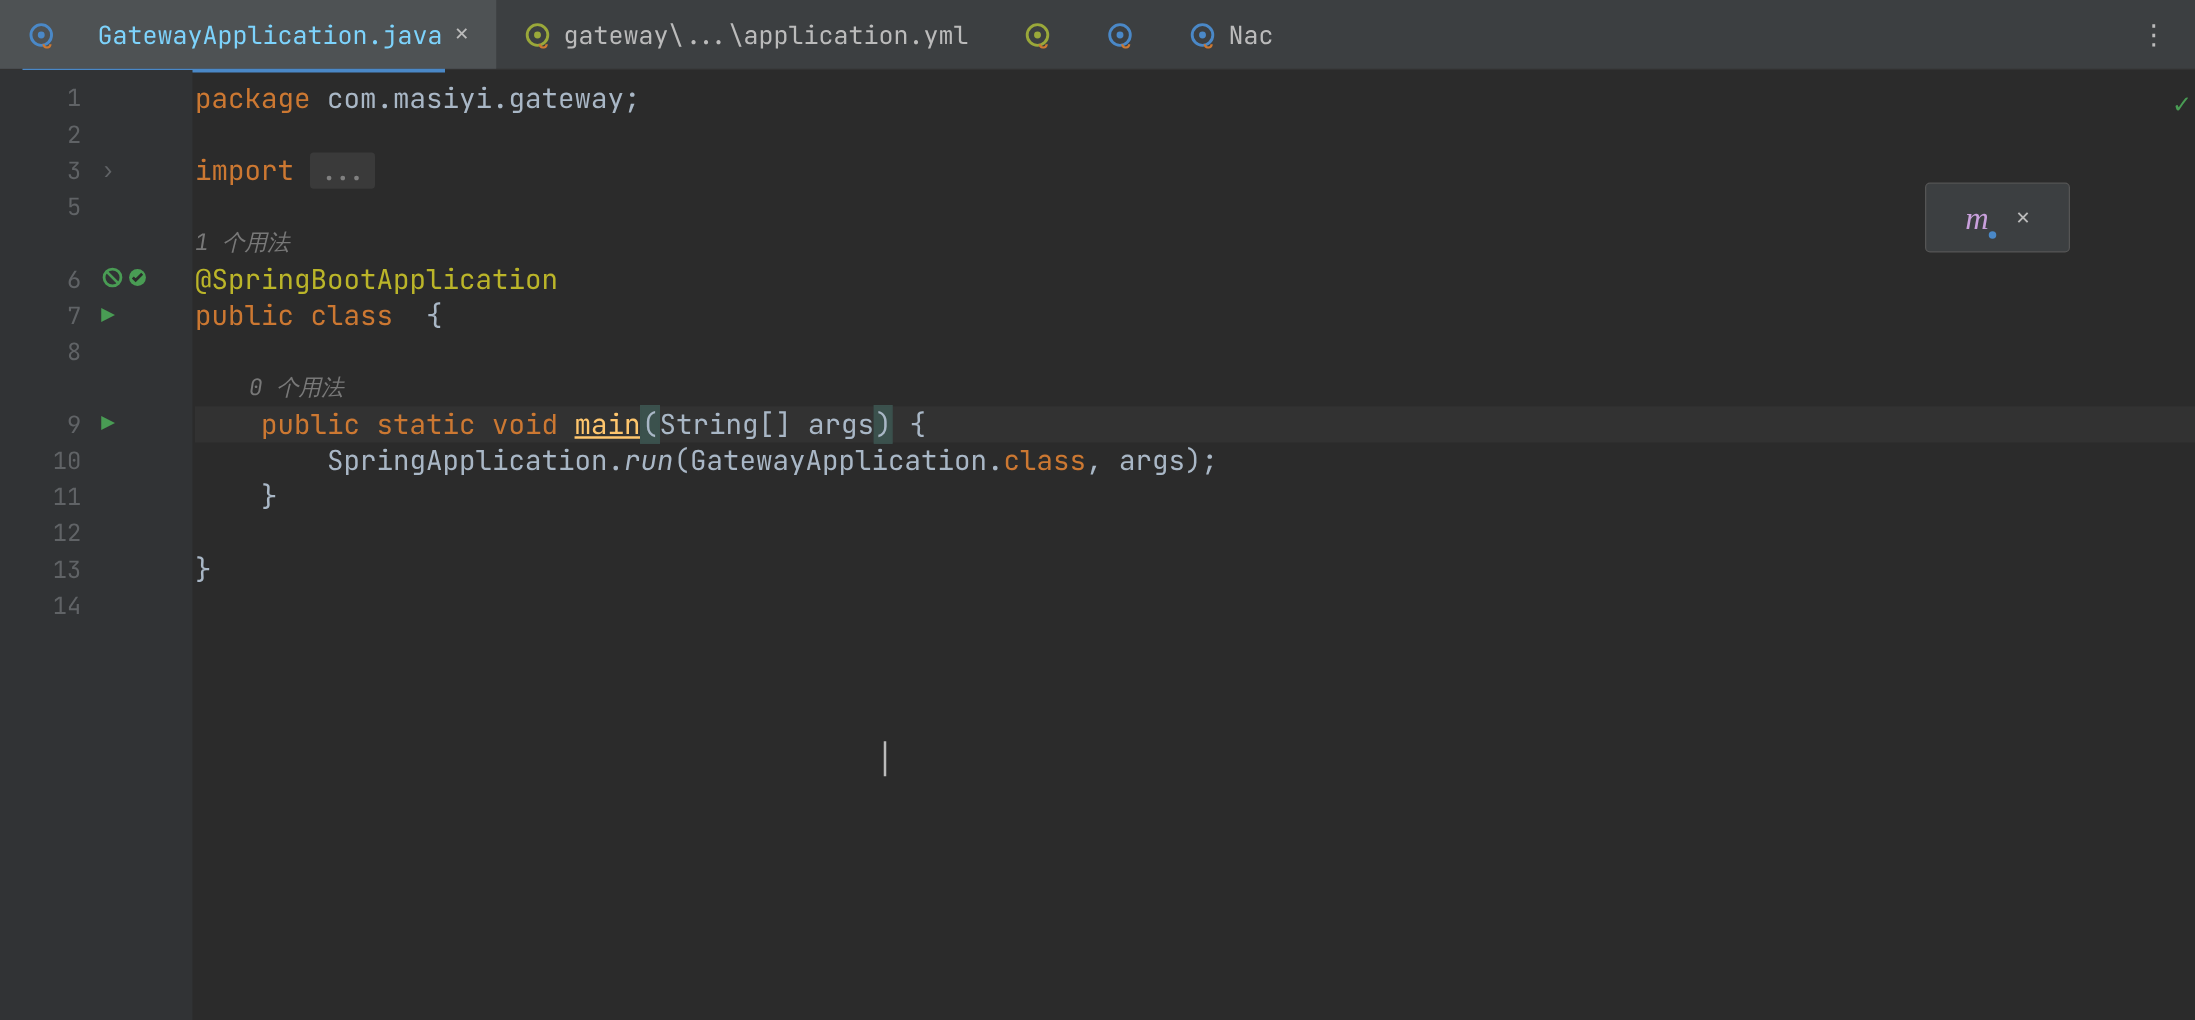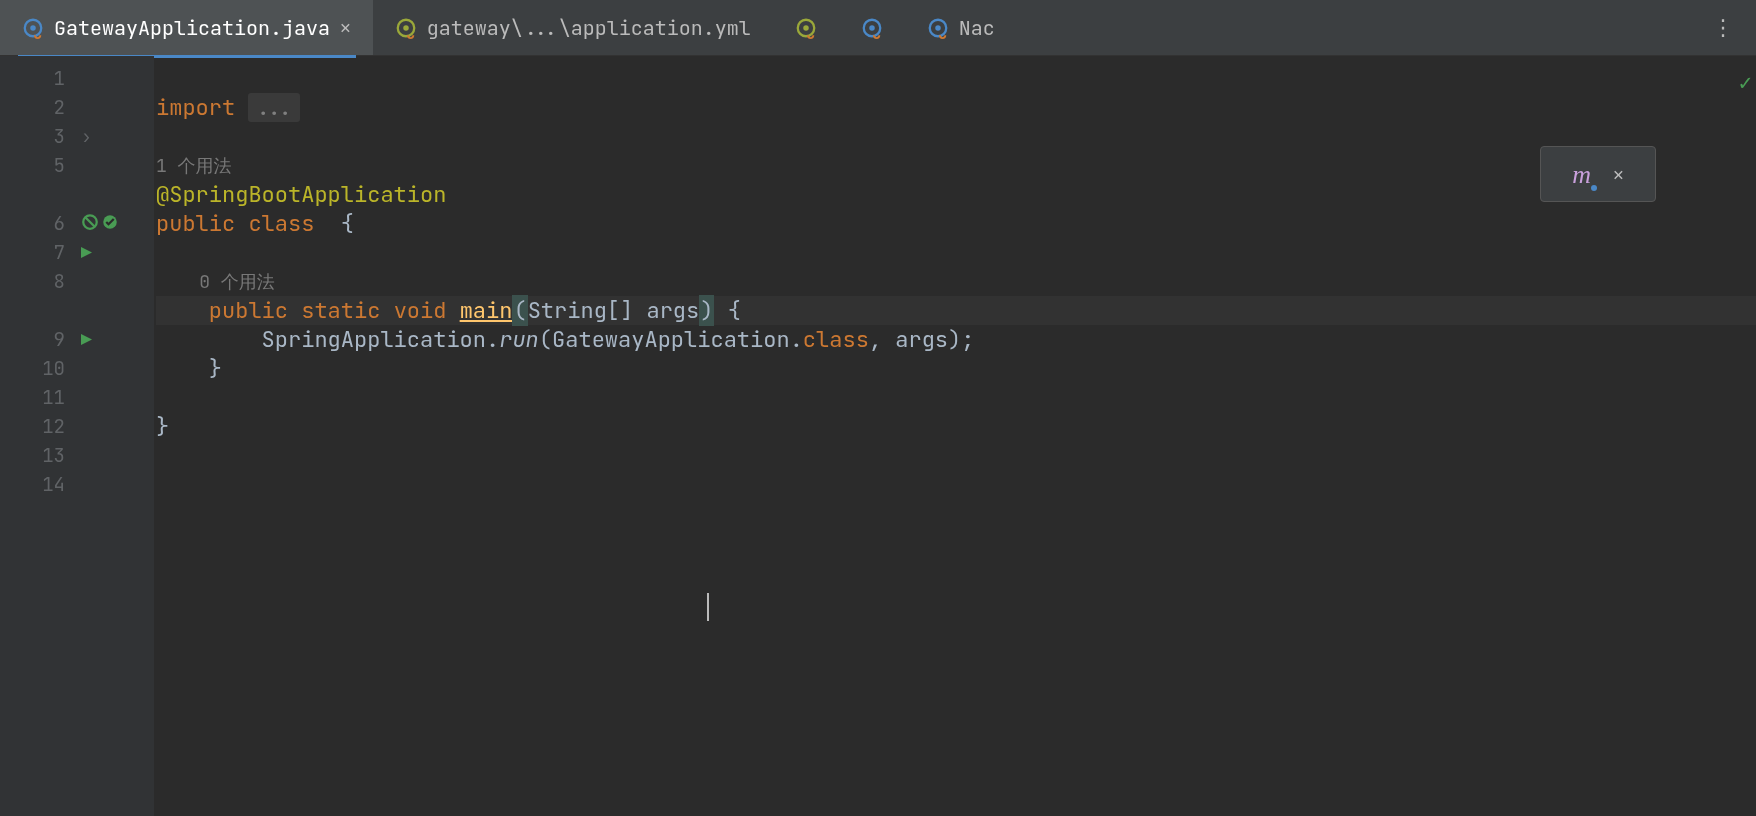--- a/index.html
+++ b/index.html
@@ -2,39 +2,39 @@
 <html><head>
 <meta charset="utf-8">
 <style>
   * { margin:0; padding:0; box-sizing:border-box; }
   html,body { width:1756px; height:816px; background:#2b2b2b; font-family:"JetBrains Mono","Consolas",monospace; color:#a9b7c6; overflow:hidden; }
   .ide { display:flex; flex-direction:column; width:100%; height:100%; }
   
   .tabbar { display:flex; align-items:center; height:56px; background:#3c3f41; border-bottom:1px solid #323232; }
   .tab { display:flex; align-items:center; gap:10px; padding:0 22px; height:100%; color:#bbbbbb; font-size:20px; cursor:pointer; white-space:nowrap; }
   .tab.active { background:#4e5254; color:#cc7832; }
-  .tab.active .tab-label { color:#ffffff; }
+  .tab.active .tab-label { color:#7dd3fc;margin-left:24px; }
   .tab .tab-label { color:#bbbbbb; }
   .tab .close { color:#bbbbbb; font-size:18px; }
   .tab-underline { position:absolute; top:55px; left:18px; width:338px; height:3px; background:#4a88c7; }
   .tab-icon { display:inline-flex; }
   .tab-icon svg { width:22px; height:22px; }
   .tabbar .more { margin-left:auto; margin-right:14px; color:#bbbbbb; font-size:22px; cursor:pointer; padding:4px 8px; }
   
   .editor { display:flex; flex:1; position:relative; font-size:22px; line-height:29px; }
   .gutter { width:154px; background:#313335; padding-top:8px; }
   .grow { display:flex; height:29px; align-items:center; }
   .lineno { width:75px; text-align:right; color:#606366; padding-right:10px; font-size:19px; }
   .gutter-icons { width:79px; display:flex; align-items:center; gap:2px; padding-left:6px; }
   .fold { color:#606366; font-size:18px; cursor:pointer; }
   .run { color:#499c54; font-size:18px; cursor:pointer; }
   .code { flex:1; padding:8px 0 0 2px; position:relative; }
   .crow { height:29px; display:flex; align-items:center; white-space:pre; padding-left:0; }
   .crow.hl { background:#323232; }
-  .usage { font-size:18px; color:#787878; }
+  .usage { font-size:18px; color:#787878;font-style:italic; }
   .kw { color:#cc7832; }
   .ann { color:#bbb529; }
   .cls { color:#a9b7c6; }
   .fn { color:#ffc66d;text-decoration:underline; }
   .it { font-style:italic; color:#a9b7c6; }
   .paren-match { border:1px solid #3b514d; background:#3b514d; }
   .folded { background:#3a3a3a; padding:0 6px; color:#808080; border-radius:3px; }
   .caret { position:absolute; width:2px; height:28px; background:#bbbbbb; animation:blink 1s step-end infinite; }
   @keyframes blink { 50% { opacity:0; } }
   
@@ -185,20 +185,21 @@
           <span class="lineno">13</span>
           <span class="gutter-icons"></span>
         </div>
       <div class="grow">
           <span class="lineno">14</span>
           <span class="gutter-icons"></span>
         </div>
     </div>
 
     <div class="code">
+      <div class="crow"><span class="kw">package</span><span> com.masiyi.gateway;</span></div>
       <div class="crow"></div>
       <div class="crow"><span class="kw">import</span><span> </span><span class="folded">...</span></div>
       <div class="crow"></div>
       <div class="crow usage"><span>1 个用法</span></div>
       <div class="crow"><span class="ann">@SpringBootApplication</span></div>
       <div class="crow"><span class="kw">public</span><span> </span><span class="kw">class</span><span> </span><span> {</span></div>
       <div class="crow"></div>
       <div class="crow usage"><span>    </span><span>0 个用法</span></div>
       <div class="crow hl"><span>    </span><span class="kw">public</span><span> </span><span class="kw">static</span><span> </span><span class="kw">void</span><span> </span><span class="fn">main</span><span class="paren-match">(</span><span>String[] args</span><span class="paren-match">)</span><span> {</span></div>
       <div class="crow"><span>        </span><span>SpringApplication.</span><span class="it">run</span><span>(GatewayApplication.</span><span class="kw">class</span><span>, args);</span></div>

